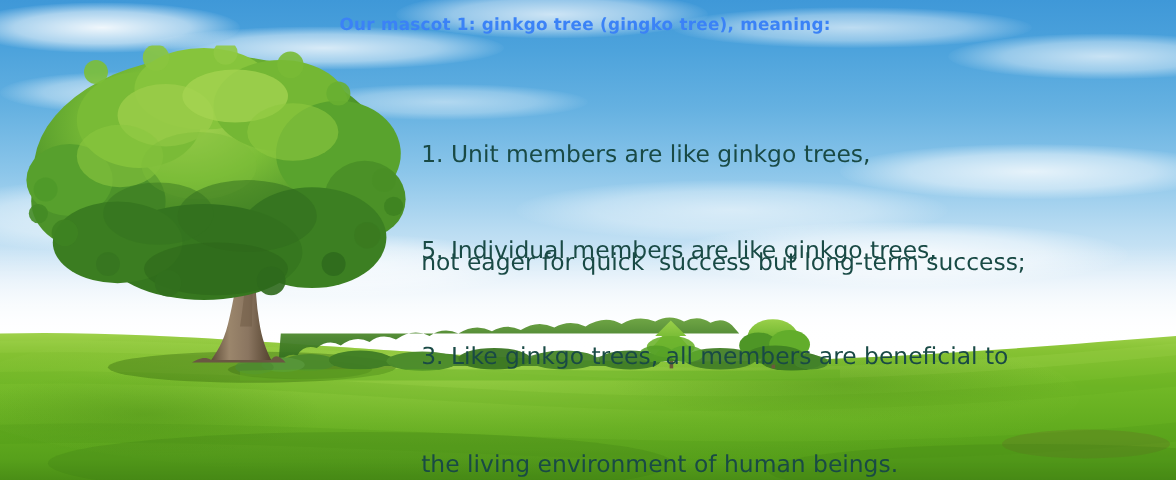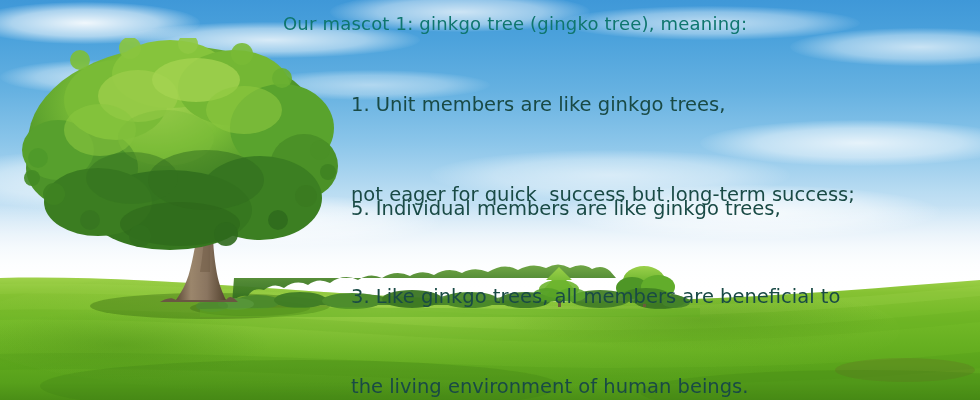--- a/index.html
+++ b/index.html
@@ -102,35 +102,35 @@
   
   .text-block {
     position: absolute;
     left: 0; top: 0;
     width: 980px; height: 400px;
   }
   .headline {
     position: absolute;
     left: 283px;
     top: 13px;
-    font-size: 18px;
-    font-weight: normal;
-    color: #0f766e;
+    font-size: 14px;
+    font-weight: bold;
+    color: #3b82f6;
     letter-spacing: .2px;
     white-space: pre;
   }
   .para {
     position: absolute;
     left: 351px;
     font-size: 19.5px;
     color: #194a45;
     line-height: 30px;
     white-space: pre;
   }
-  .p1 { top: 30px; }
+  .p1 { top: 54px; }
   .p2 { top: 134px; }
   .p3 { top: 222px; }
 </style>
 </head>
 <body>
 
 <div class="banner">
 
   <div class="sky">
     <div class="cloud c1"></div>

